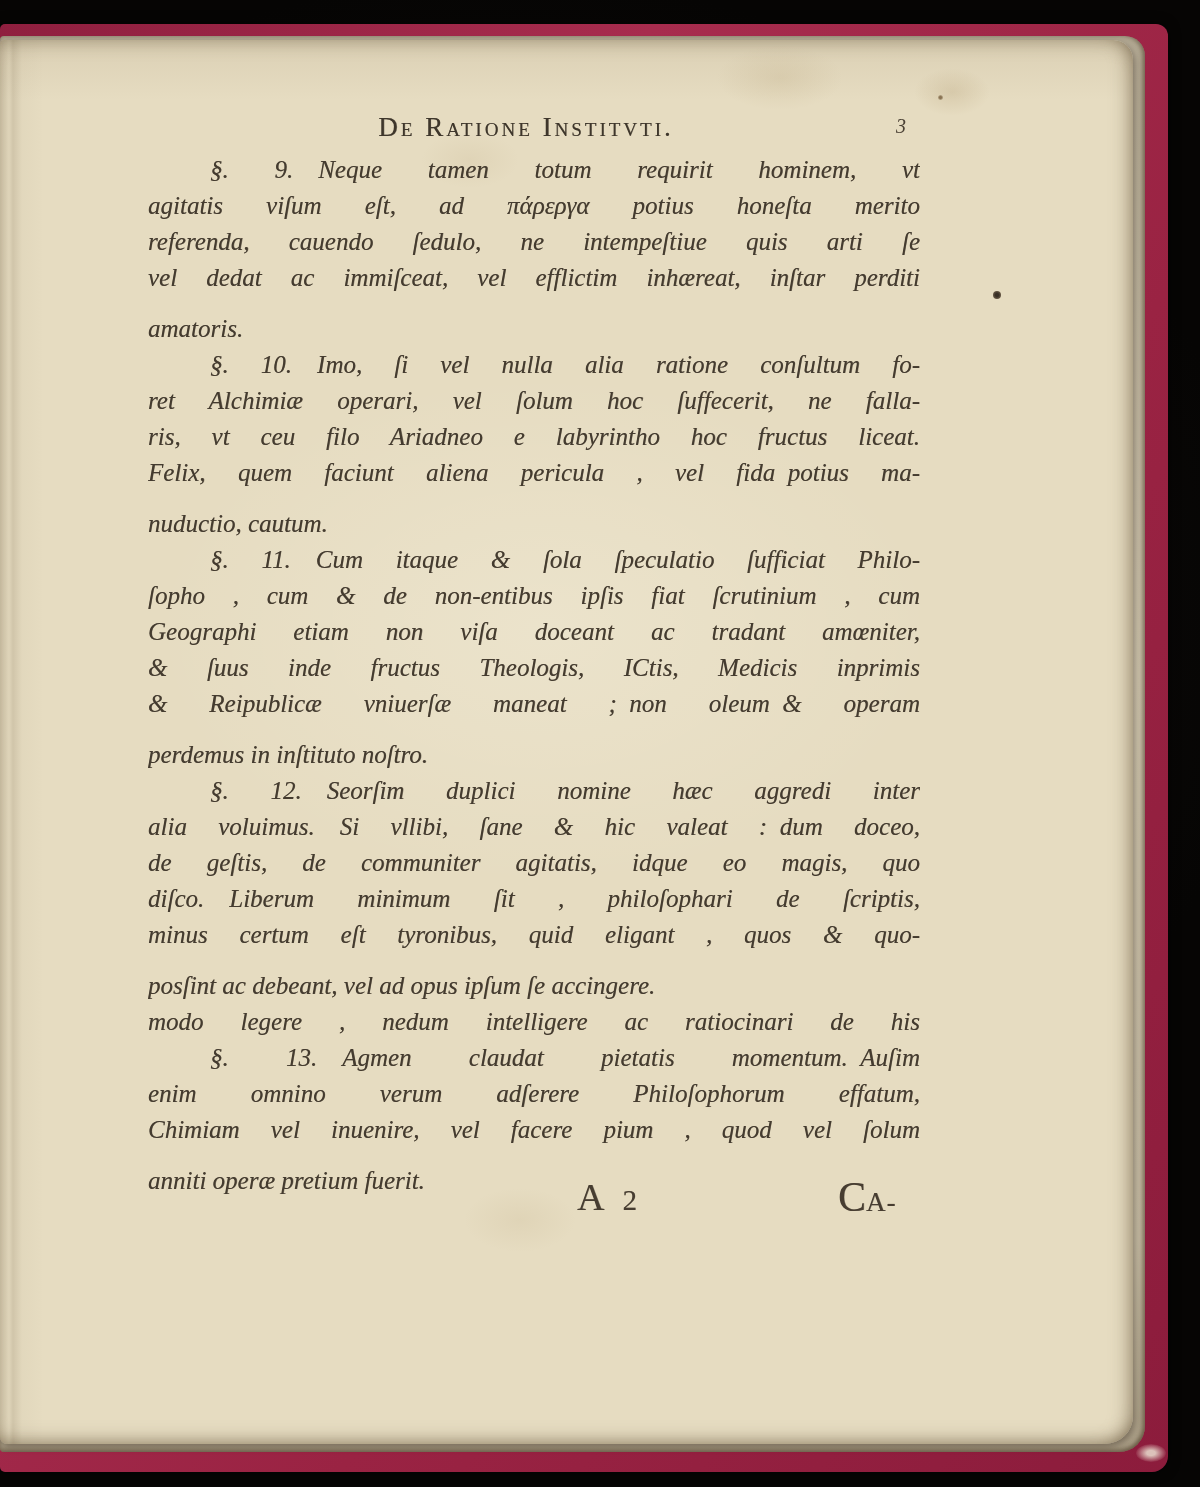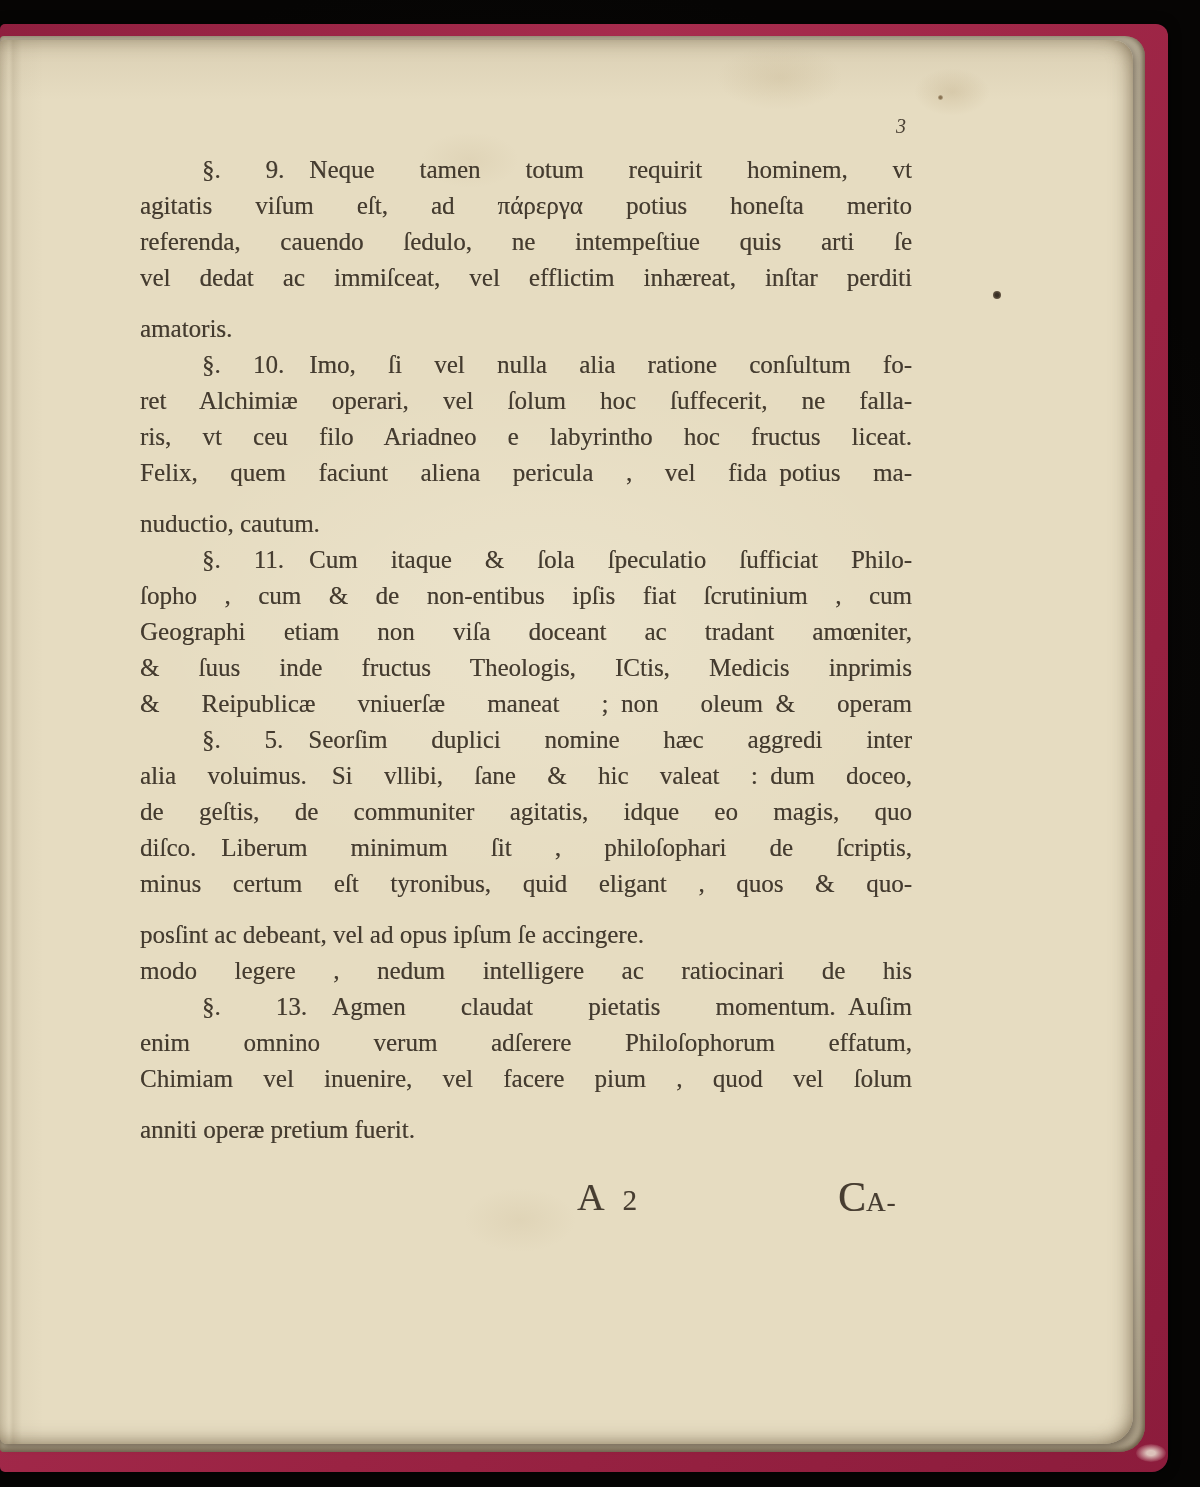--- a/index.html
+++ b/index.html
@@ -49,21 +49,21 @@
   .header-row{position:absolute;left:140px;top:72px;width:772px;height:36px;}
   .running-title{
     width:100%;text-align:center;
     font-variant:small-caps;font-size:27px;letter-spacing:3px;
     color:#3e362b;text-shadow:.4px .4px .5px rgba(62,54,43,.55);
   }
   .page-number{
     position:absolute;right:6px;top:3px;
     font-size:20px;font-style:italic;color:#4a4034;
   }
-  .body-text{position:absolute;left:140px;top:112px;width:772px;}
+  .body-text{position:absolute;left:148px;top:112px;width:772px;font-style:italic;}
   .line{
     height:36px;line-height:36px;font-size:25px;color:#443b2f;
     text-align:justify;text-align-last:justify;overflow:hidden;
     text-shadow:.3px .3px .45px rgba(68,59,47,.55);
   }
   .line.first{text-indent:62px;}
   .line.last{text-align-last:left;margin-top:15px;}
   .signature,.catchword{
     position:absolute;display:flex;align-items:baseline;
     color:#473d31;text-shadow:.4px .4px .5px rgba(68,59,47,.5);
@@ -86,20 +86,21 @@
 </style>
 </head>
 <body>
 
 <div class="canvas">
   <div class="cover"></div>
   <div class="stack"></div>
 
   <div class="page">
     <div class="header-row">
+      <div class="running-title">De Ratione Institvti.</div>
       <div class="page-number">3</div>
     </div>
 
     <div class="body-text">
         <div>
           <div class="line first">§. 9.  Neque tamen totum requirit hominem, vt</div>
           <div class="line">agitatis viſum eſt, ad πάρεργα potius honeſta merito</div>
           <div class="line">referenda, cauendo ſedulo, ne intempeſtiue quis arti ſe</div>
           <div class="line">vel dedat ac immiſceat, vel efflictim inhæreat, inſtar perditi</div>
           <div class="line last">amatoris.</div>
@@ -110,23 +111,24 @@
           <div class="line">ris, vt ceu filo Ariadneo e labyrintho hoc fructus liceat.</div>
           <div class="line">Felix, quem faciunt aliena pericula , vel fida potius ma-</div>
           <div class="line last">nuductio, cautum.</div>
         </div>
         <div>
           <div class="line first">§. 11.  Cum itaque &amp; ſola ſpeculatio ſufficiat Philo-</div>
           <div class="line">ſopho , cum &amp; de non-entibus ipſis fiat ſcrutinium , cum</div>
           <div class="line">Geographi etiam non viſa doceant ac tradant amœniter,</div>
           <div class="line">&amp; ſuus inde fructus Theologis, ICtis, Medicis inprimis</div>
           <div class="line">&amp; Reipublicæ vniuerſæ maneat ; non oleum &amp; operam</div>
+          <div class="line last">perdemus in inſtituto noſtro.</div>
         </div>
         <div>
-          <div class="line first">§. 5.  Seorſim duplici nomine hæc aggredi inter</div>
+          <div class="line first">§. 12.  Seorſim duplici nomine hæc aggredi inter</div>
           <div class="line">alia voluimus.  Si vllibi, ſane &amp; hic valeat : dum doceo,</div>
           <div class="line">de geſtis, de communiter agitatis, idque eo magis, quo</div>
           <div class="line">diſco.  Liberum minimum ſit , philoſophari de ſcriptis,</div>
           <div class="line">minus certum eſt tyronibus, quid eligant , quos &amp; quo-</div>
           <div class="line last">posſint ac debeant, vel ad opus ipſum ſe accingere.</div>
           <div class="line">modo legere , nedum intelligere ac ratiocinari de his</div>
         </div>
         <div>
           <div class="line first">§. 13.  Agmen claudat pietatis momentum. Auſim</div>
           <div class="line">enim omnino verum adſerere Philoſophorum effatum,</div>

